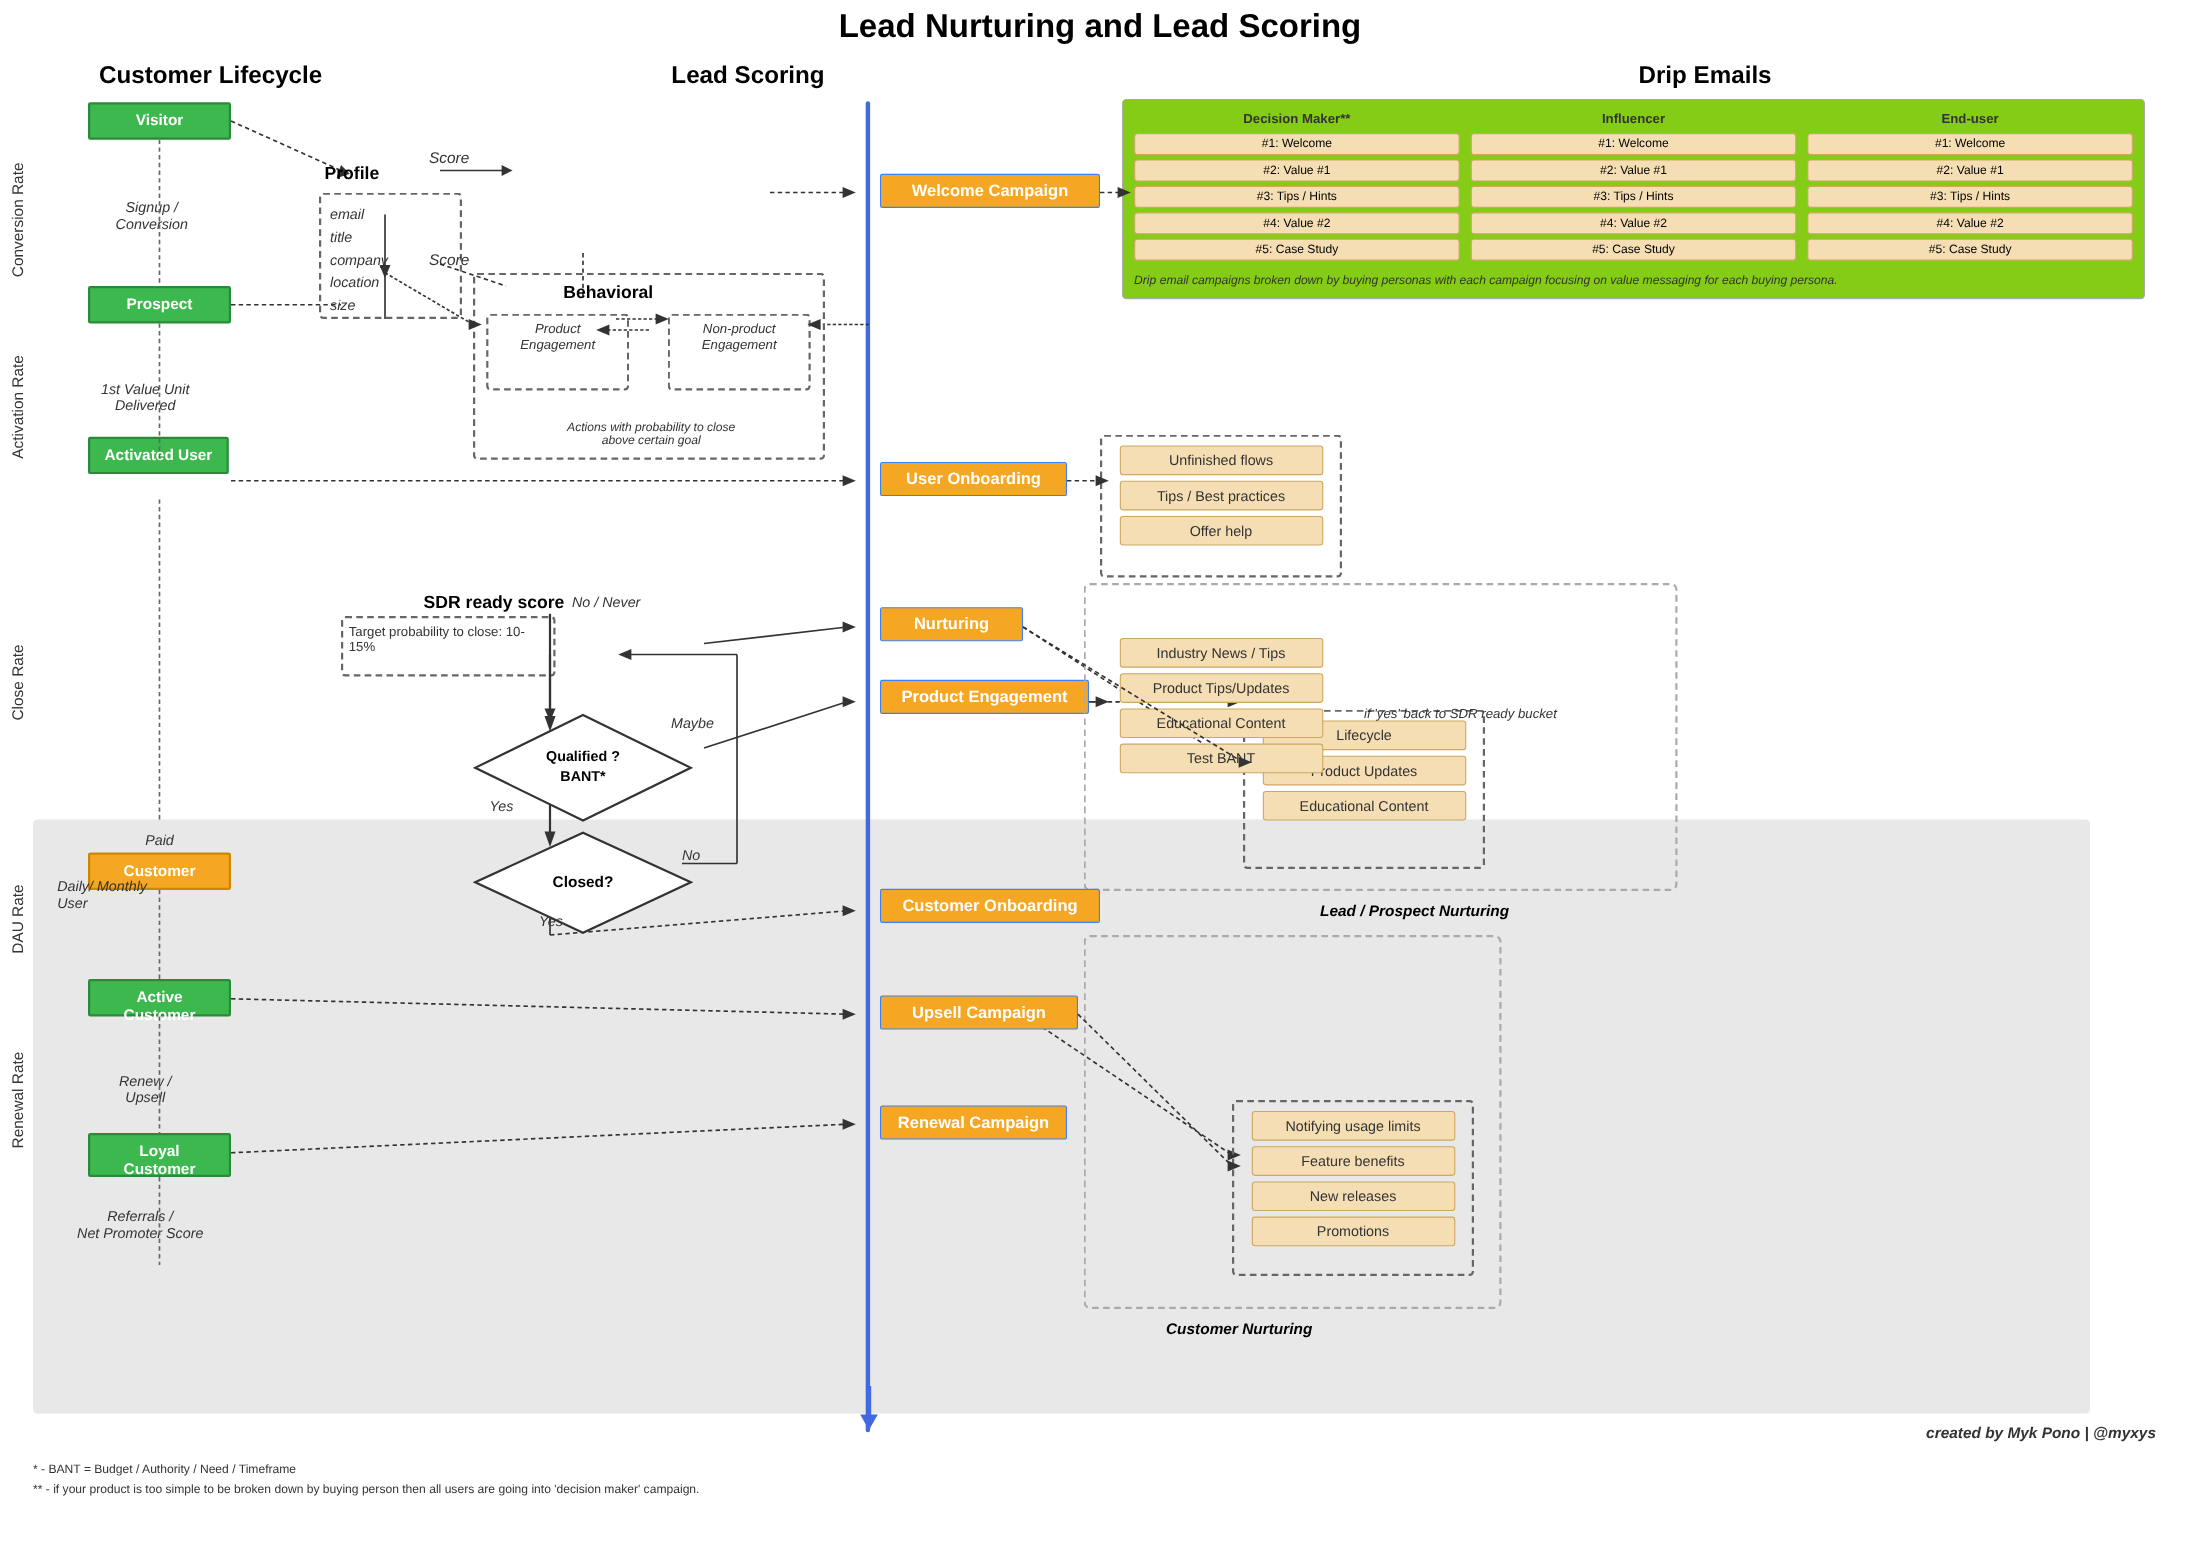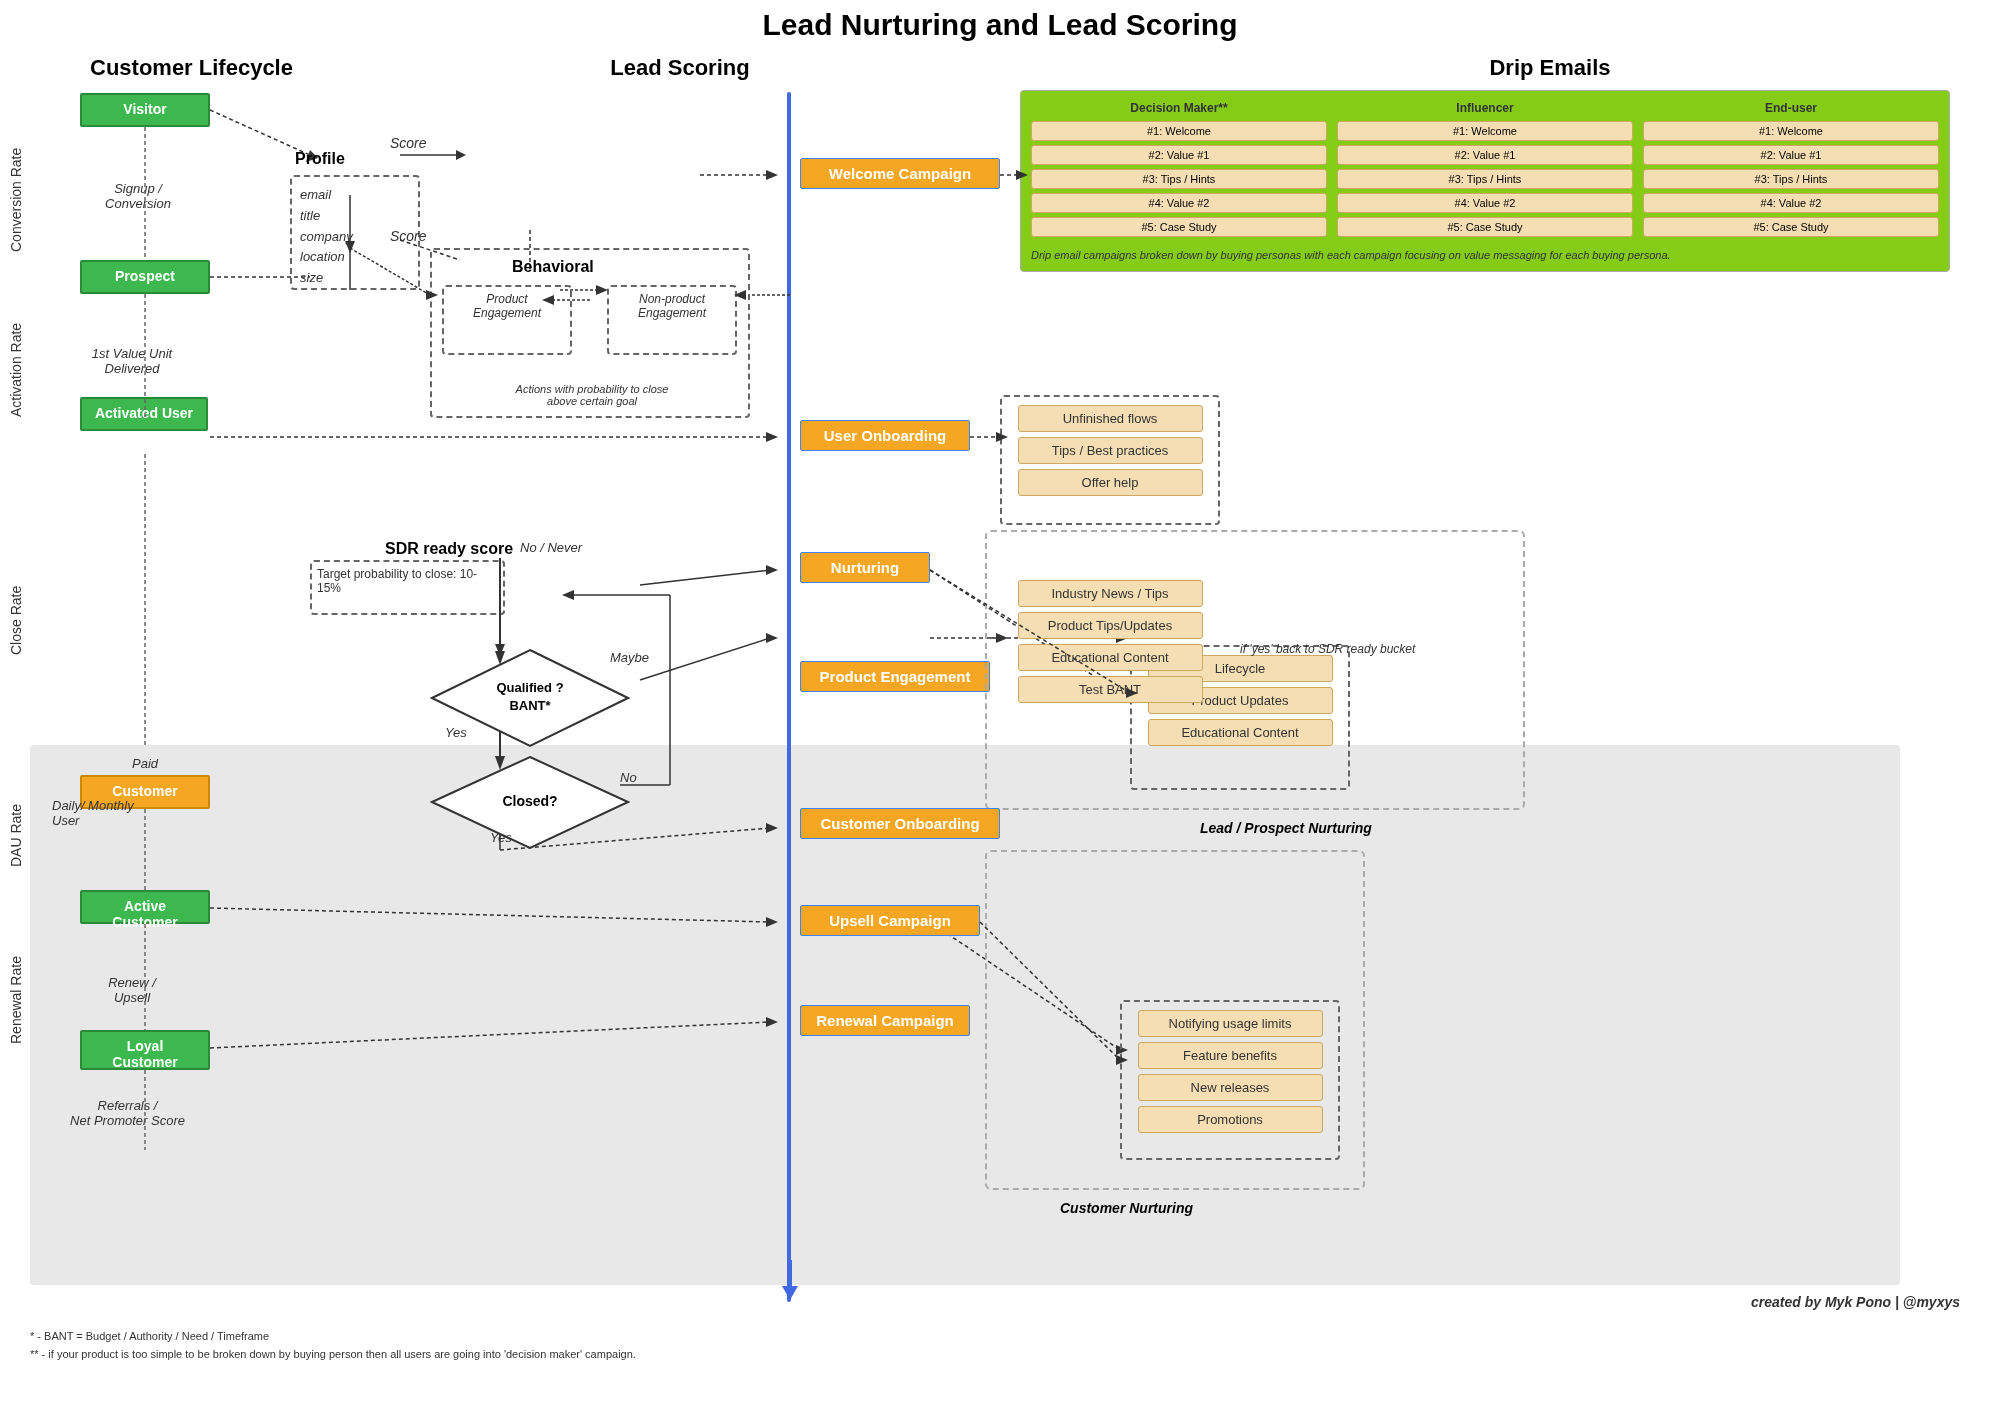--- a/index.html
+++ b/index.html
@@ -373,21 +373,21 @@
   </div>
 
   <div class="orange-box" style="left:800px;top:552px;width:130px;">Nurturing</div>
 
   <div class="dashed-box" style="left:1130px;top:645px;width:220px;height:145px;">
     <div class="tan-box" style="position:relative;margin:8px auto 5px;width:185px;">Lifecycle</div>
     <div class="tan-box" style="position:relative;margin:0 auto 5px;width:185px;">Product Updates</div>
     <div class="tan-box" style="position:relative;margin:0 auto;width:185px;">Educational Content</div>
   </div>
 
-  <div class="orange-box" style="left:800px;top:618px;width:190px;margin-top:43px;">Product Engagement</div>
+  <div class="orange-box" style="left:800px;top:618px;width:190px;">Product Engagement</div>
 
   <div style="position:absolute;left:1000px;top:580px;width:220px;">
     <div class="tan-box" style="position:relative;margin:0 auto 5px;width:185px;">Industry News / Tips</div>
     <div class="tan-box" style="position:relative;margin:0 auto 5px;width:185px;">Product Tips/Updates</div>
     <div class="tan-box" style="position:relative;margin:0 auto 5px;width:185px;">Educational Content</div>
     <div class="tan-box" style="position:relative;margin:0 auto;width:185px;">Test BANT</div>
   </div>
 
   <div class="italic-text" style="left:1240px;top:642px;font-size:12px;">if 'yes' back to SDR ready bucket</div>
 

